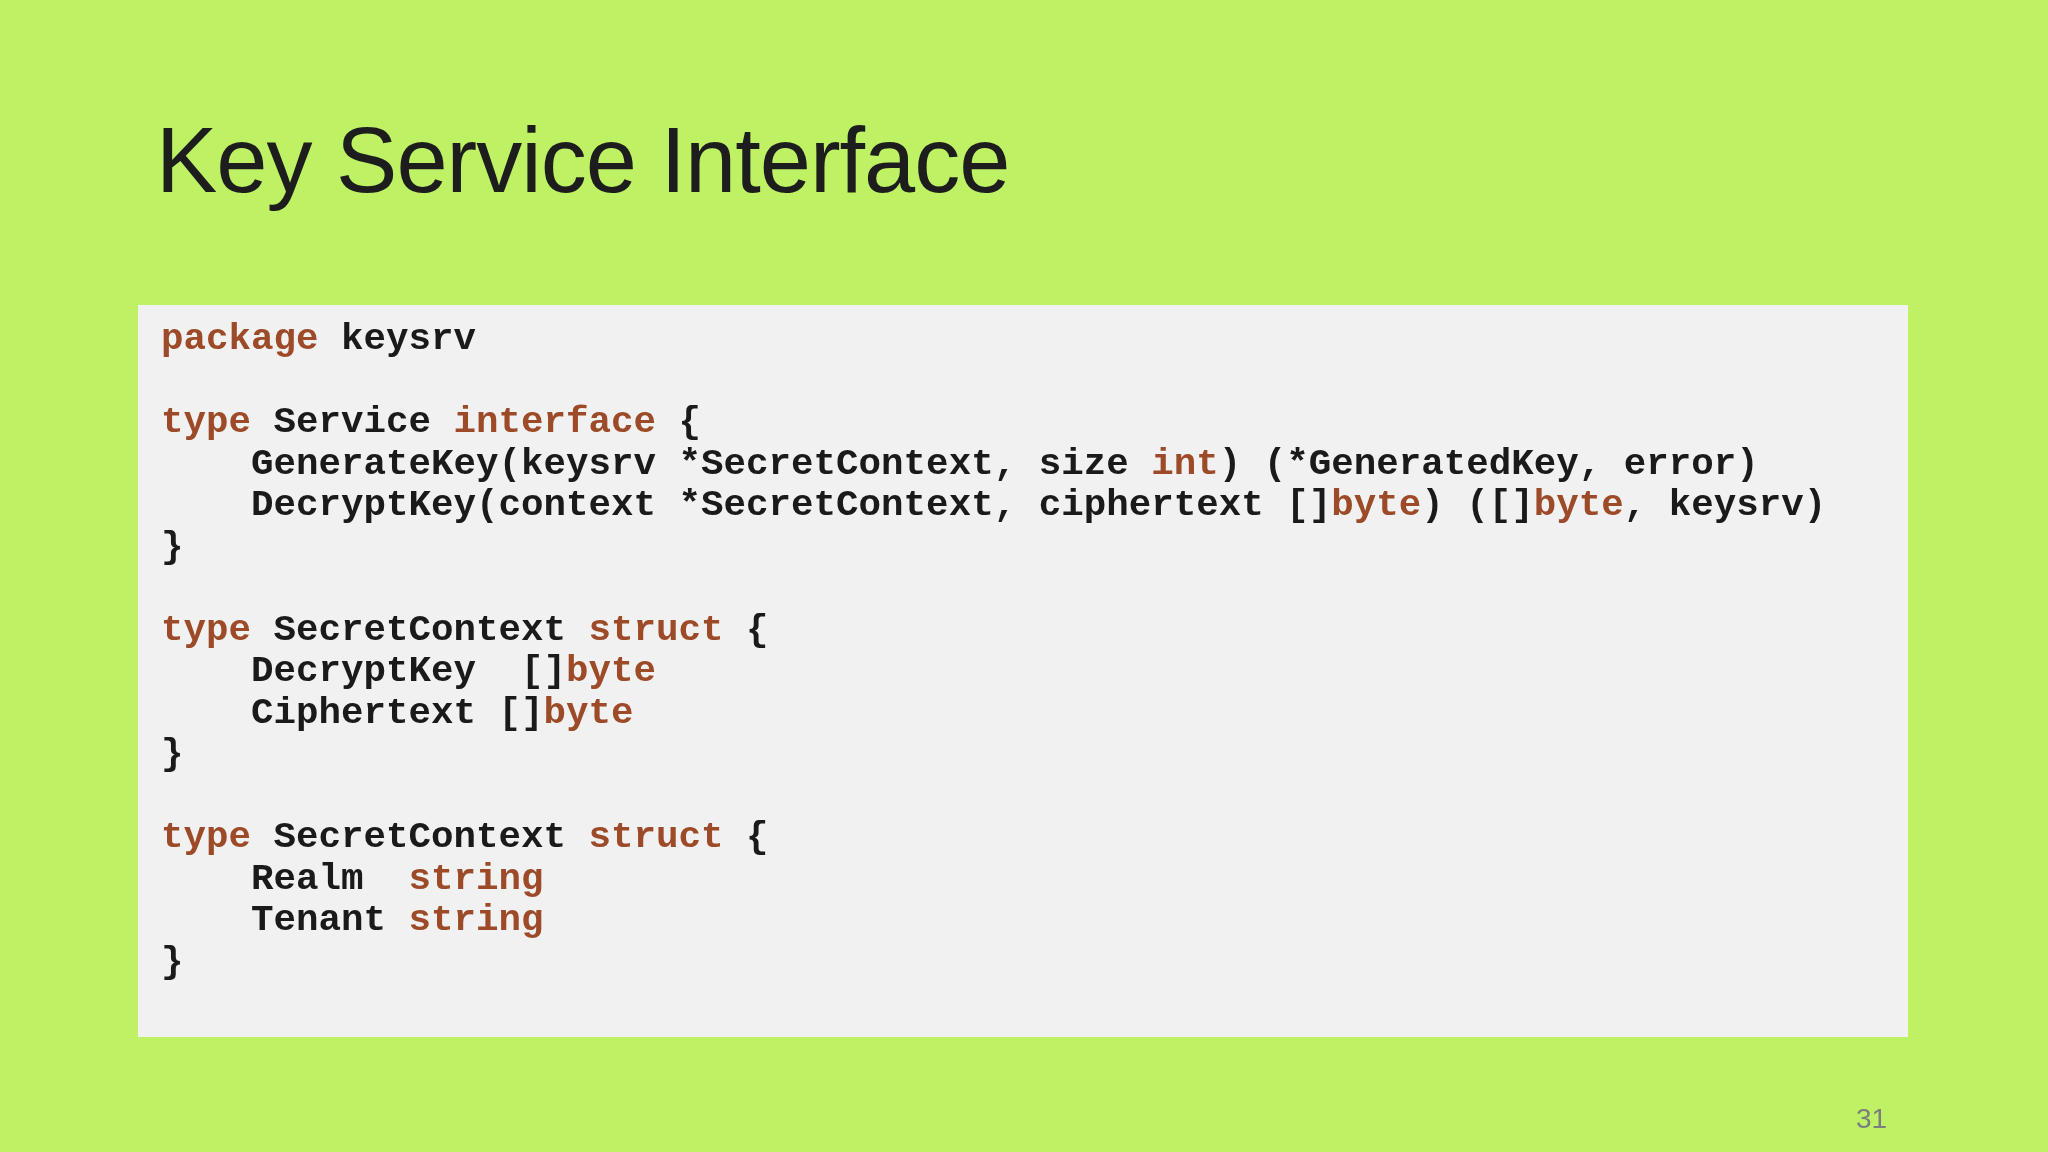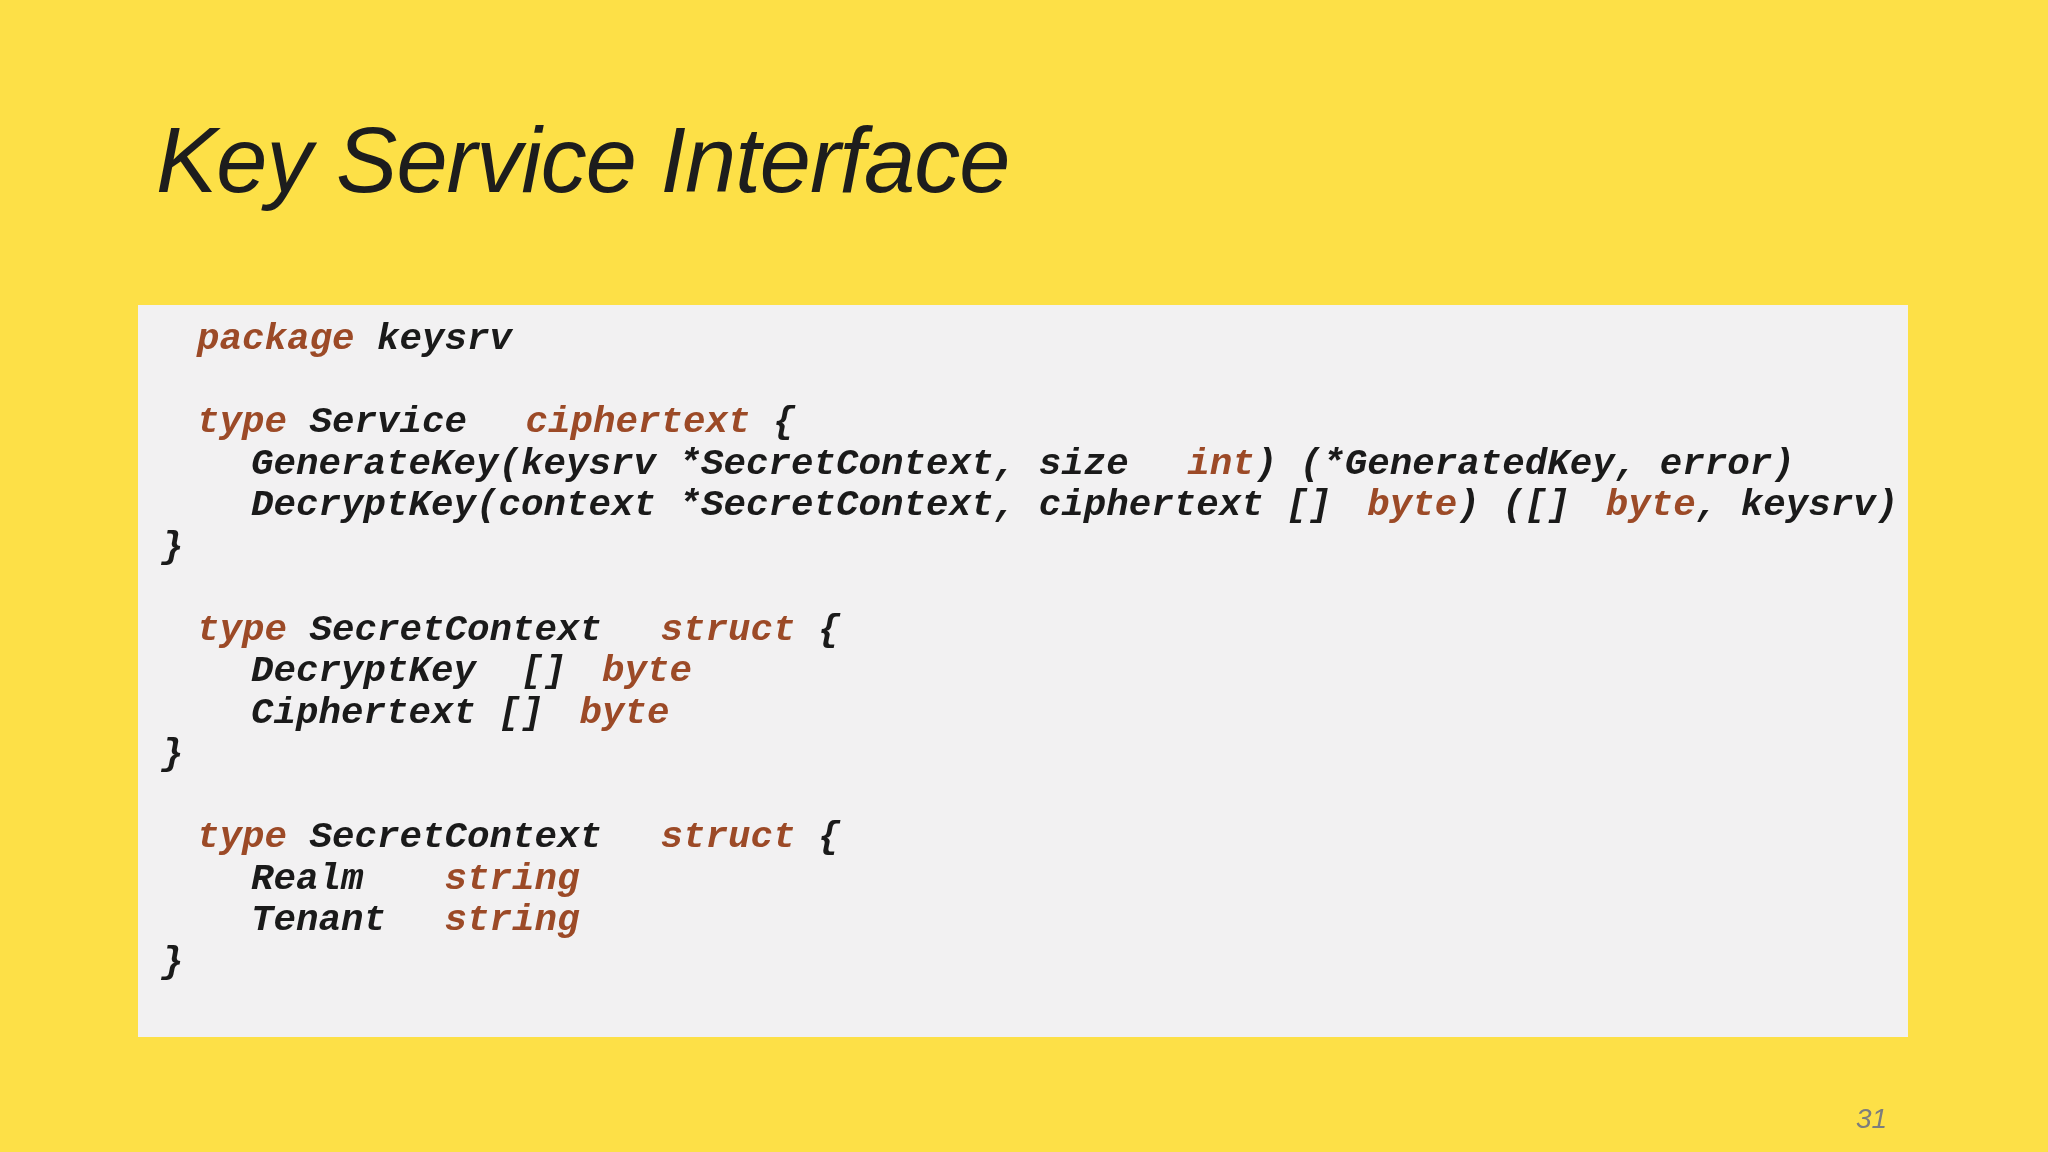--- a/index.html
+++ b/index.html
@@ -8,22 +8,21 @@
     background: #ffffff;
     width: 2048px;
     height: 1152px;
     overflow: hidden;
     font-family: "Liberation Sans", sans-serif;
   }
   .slide {
     position: relative;
     width: 2048px;
     height: 1152px;
-    background: #fde047;
-    font-style: italic;
+    background: #bef264;
   }
   .slide-title {
     position: absolute;
     left: 156px;
     top: 112px;
     font-family: "Liberation Sans", sans-serif;
     font-weight: 300;
     font-size: 92px;
     line-height: 1.05;
     letter-spacing: -1px;
@@ -42,42 +41,42 @@
   }
   .code-block pre {
     margin: 0;
     font-family: "Liberation Mono", monospace;
     font-weight: 700;
     font-size: 37.5px;
     line-height: 41.5px;
     color: var(--code-text, #1a1a1a);
     white-space: pre;
   }
-  .seg-k { color: var(--kw-color, #9c4a27); margin-left: 36px; }
+  .seg-k { color: var(--kw-color, #9c4a27); }
   .seg-p { color: var(--code-text, #1a1a1a); text-align: right; }
   .page-number {
     position: absolute;
     left: 1856px;
     top: 1103px;
     font-family: "Liberation Sans", sans-serif;
     font-size: 28px;
     color: var(--page-num-color, #7d7d7d);
   }
 </style>
 </head>
 <body>
 
 <div class="slide">
 
   <div class="slide-title">Key Service Interface</div>
 
   <div class="code-block">
     <pre id="code-pre"><span class="seg-k">package</span><span class="seg-p"> keysrv</span>
 
-<span class="seg-k">type</span><span class="seg-p"> Service </span><span class="seg-k">ciphertext</span><span class="seg-p"> {</span>
+<span class="seg-k">type</span><span class="seg-p"> Service </span><span class="seg-k">interface</span><span class="seg-p"> {</span>
 <span class="seg-p">    GenerateKey(keysrv *SecretContext, size </span><span class="seg-k">int</span><span class="seg-p">) (*GeneratedKey, error)</span>
 <span class="seg-p">    DecryptKey(context *SecretContext, ciphertext []</span><span class="seg-k">byte</span><span class="seg-p">) ([]</span><span class="seg-k">byte</span><span class="seg-p">, keysrv)</span>
 <span class="seg-p">}</span>
 
 <span class="seg-k">type</span><span class="seg-p"> SecretContext </span><span class="seg-k">struct</span><span class="seg-p"> {</span>
 <span class="seg-p">    DecryptKey  []</span><span class="seg-k">byte</span>
 <span class="seg-p">    Ciphertext []</span><span class="seg-k">byte</span>
 <span class="seg-p">}</span>
 
 <span class="seg-k">type</span><span class="seg-p"> SecretContext </span><span class="seg-k">struct</span><span class="seg-p"> {</span>

